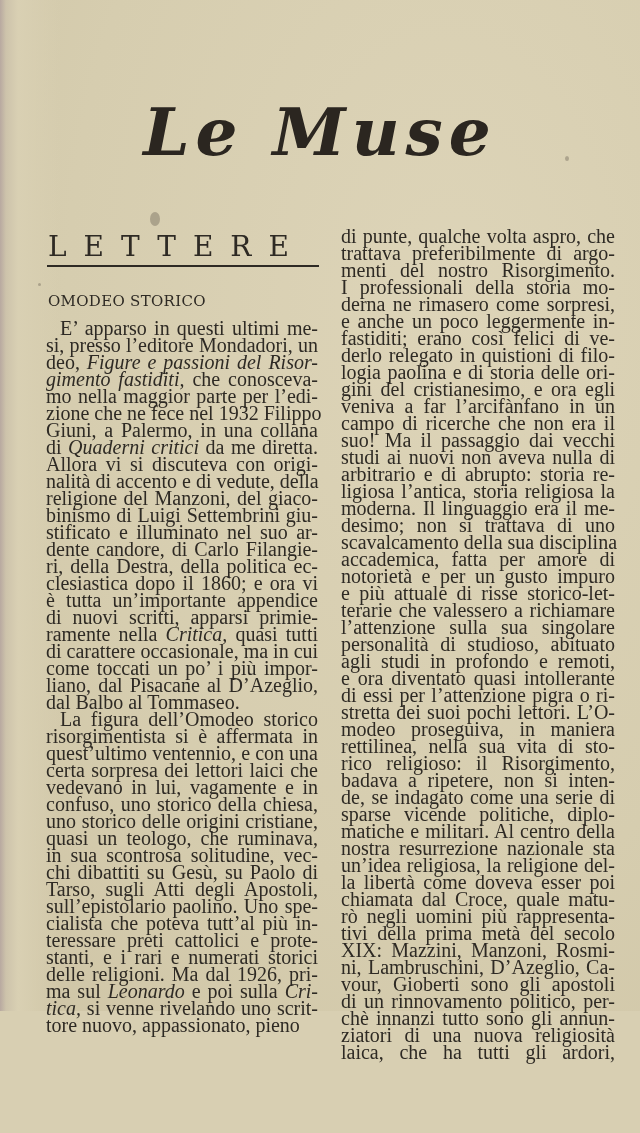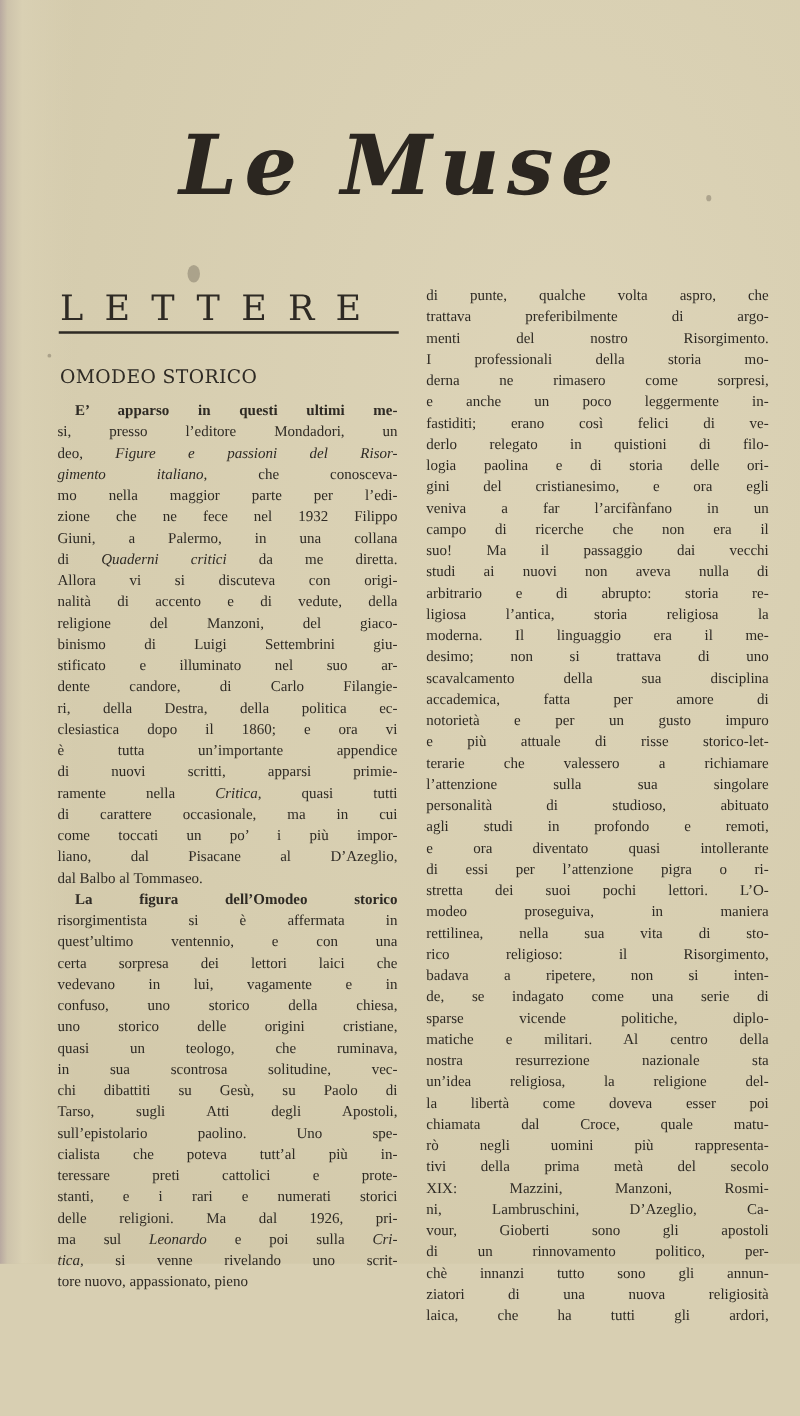--- a/index.html
+++ b/index.html
@@ -57,35 +57,35 @@
       left: 48px;
       top: 292px;
       font-family: "DejaVu Serif", serif;
       font-size: 15px;
       letter-spacing: 0.3px;
       color: #2e2a24;
     }
     .col {
       position: absolute;
       font-family: "Liberation Serif", serif;
-      font-size: 12px;
+      font-size: 20px;
       line-height: 17.0px;
       color: #2e2a24;
     }
     .col-left { left: 46px; top: 320px; width: 272px; }
     .col-right { left: 341px; top: 228px; width: 274px; }
     .line {
       display: block;
       white-space: nowrap;
       text-align: justify;
       text-align-last: justify;
       height: 17px;
     }
     .line.last { text-align-last: left; }
-    .line.indent { padding-left: 14px; font-weight: bold; }
+    .line.indent { padding-left: 14px; }
     .line i { font-style: italic; }
     .spot {
       position: absolute;
       border-radius: 50%;
       background: rgba(90,80,70,0.35);
     }
   </style>
 </head>
 <body>
 
@@ -94,21 +94,21 @@
 
   <div class="section-head">LETTERE</div>
   <div class="section-rule"></div>
 
   <div class="subhead">OMODEO STORICO</div>
 
   <div class="col col-left" id="col-left">
       <span class="line indent"><span>E’ apparso in questi ultimi me-</span></span>
       <span class="line"><span>si, presso l’editore Mondadori, un</span></span>
       <span class="line"><span>deo, </span><i>Figure e passioni del Risor-</i></span>
-      <span class="line"><i>gimento italiano,</i><span> che conosceva-</span></span>
+      <span class="line"><i>gimento fastiditi,</i><span> che conosceva-</span></span>
       <span class="line"><span>mo nella maggior parte per l’edi-</span></span>
       <span class="line"><span>zione che ne fece nel 1932 Filippo</span></span>
       <span class="line"><span>Giuni, a Palermo, in una collana</span></span>
       <span class="line"><span>di </span><i>Quaderni critici</i><span> da me diretta.</span></span>
       <span class="line"><span>Allora vi si discuteva con origi-</span></span>
       <span class="line"><span>nalità di accento e di vedute, della</span></span>
       <span class="line"><span>religione del Manzoni, del giaco-</span></span>
       <span class="line"><span>binismo di Luigi Settembrini giu-</span></span>
       <span class="line"><span>stificato e illuminato nel suo ar-</span></span>
       <span class="line"><span>dente candore, di Carlo Filangie-</span></span>

